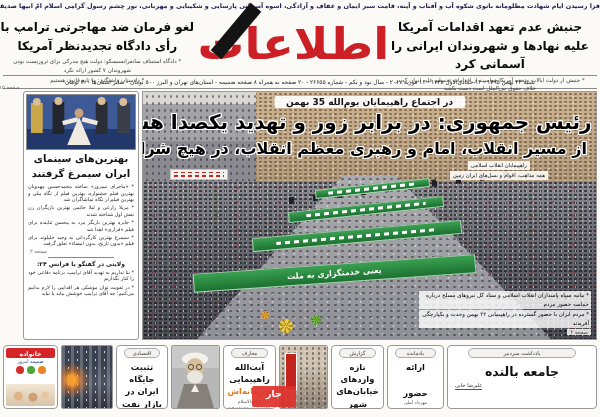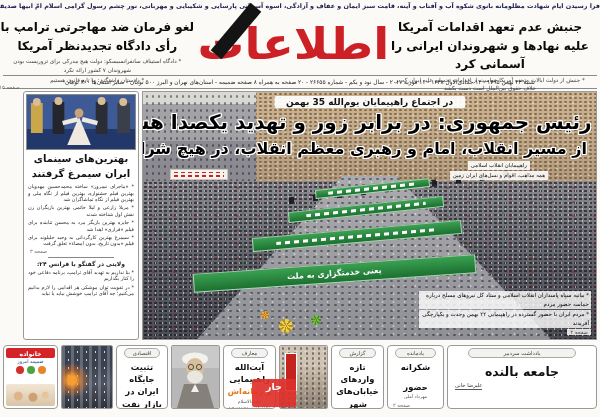--- a/index.html
+++ b/index.html
@@ -125,21 +125,21 @@
             border-radius:2px;padding:1.5px 0;margin:1px;}
   .fam-sub{font-size:4.8px;color:#1c3c8c;text-align:center;margin:1px 0;}
   .fam-dots{display:flex;justify-content:center;gap:3px;margin:2px 0;}
   .fam-dots i{width:8px;height:8px;border-radius:50%;display:block;}
   .fam-strip{position:absolute;left:2px;right:2px;bottom:2px;height:22px;border-radius:2px;
     background:
       radial-gradient(circle at 25% 55%, #e0b48a 0 4px, transparent 5px),
       radial-gradient(circle at 55% 60%, #cfa074 0 4px, transparent 5px),
       radial-gradient(circle at 80% 50%, #e8c49a 0 3px, transparent 4px),
       linear-gradient(180deg,#f2e6d4,#d8c4a8);}
-  .watermark{position:absolute;left:252px;bottom:6px;width:44px;height:28px;background:#e0312b;
+  .watermark{position:absolute;left:252px;bottom:6px;width:44px;height:21px;background:#e0312b;
              color:#fff;font-size:9.5px;font-weight:bold;text-align:center;line-height:16px;
              border-radius:2px;opacity:.92;z-index:9;}
 </style>
 </head>
 <body>
 
 <div class="page">
 
   <div class="top-banner">فرا رسیدن ایام شهادت مظلومانه بانوی شکوه آب و آفتاب و آینه، قامت سبز ایمان و عفاف و آزادگی، اسوه آسمانی پارسایی و شکیبایی و مهربانی، نور چشم رسول گرامی اسلام امّ ابیها صدیقه طاهره، حضرت فاطمه زهرا (س) را تسلیت و تعزیت می‌گوییم</div>
 
@@ -250,22 +250,22 @@
   <div class="bottom">
 
     <div class="cell c-editor">
       <span class="tab">یادداشت سردبیر</span>
       <h4 class="editor-head">جامعه بالنده</h4>
       <p class="author"><b>علیرضا خانی</b></p>
     </div>
 
     <div class="cell c-memoir">
       <span class="tab">یادمانده</span>
-      <h4>شکرانه</h4>
-      <h4 style="margin-top:8px;">حضور</h4>
+      <h4>ارائه</h4>
+      <h4 style="margin-top:14px;">حضور</h4>
       <p class="tiny-author">مهرداد آملی</p>
       <span class="pageref">صفحه ۲</span>
     </div>
 
     <div class="cell c-report">
       <span class="tab">گزارش</span>
       <h4>تازه واردهای خیابان‌های شهر</h4>
 
     </div>
 

